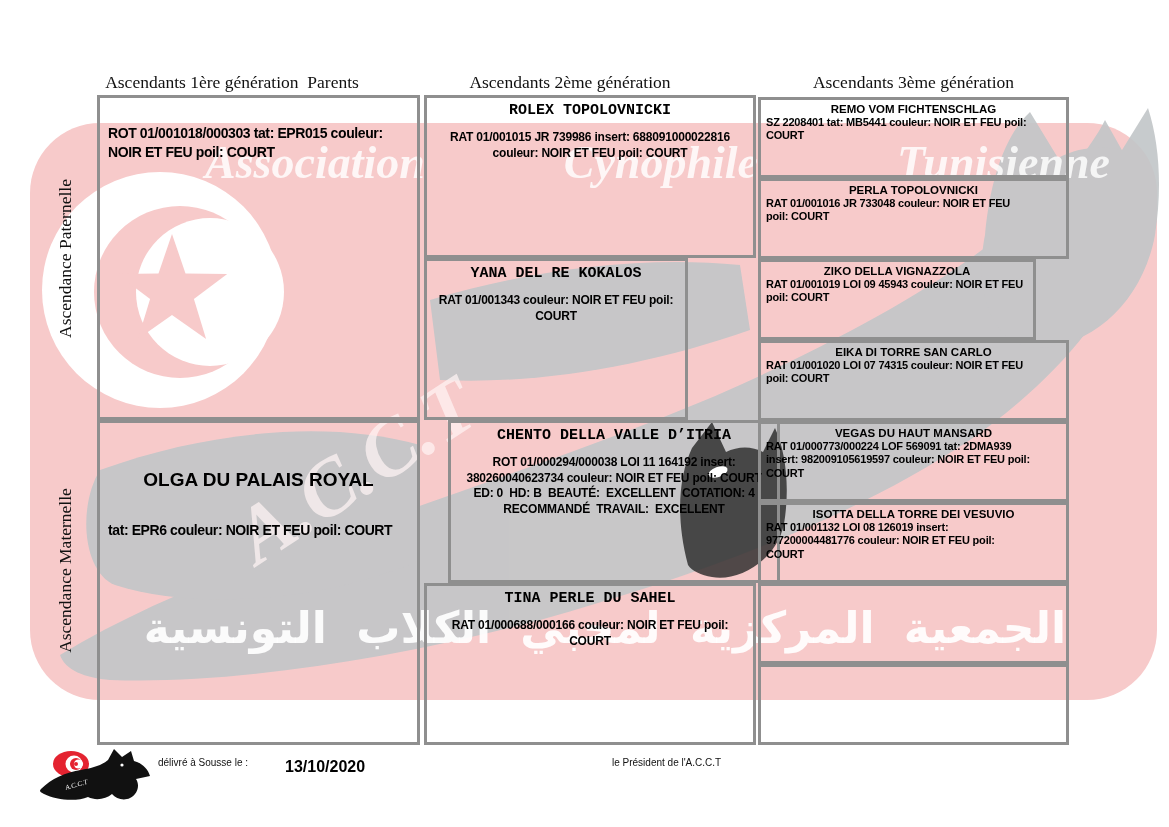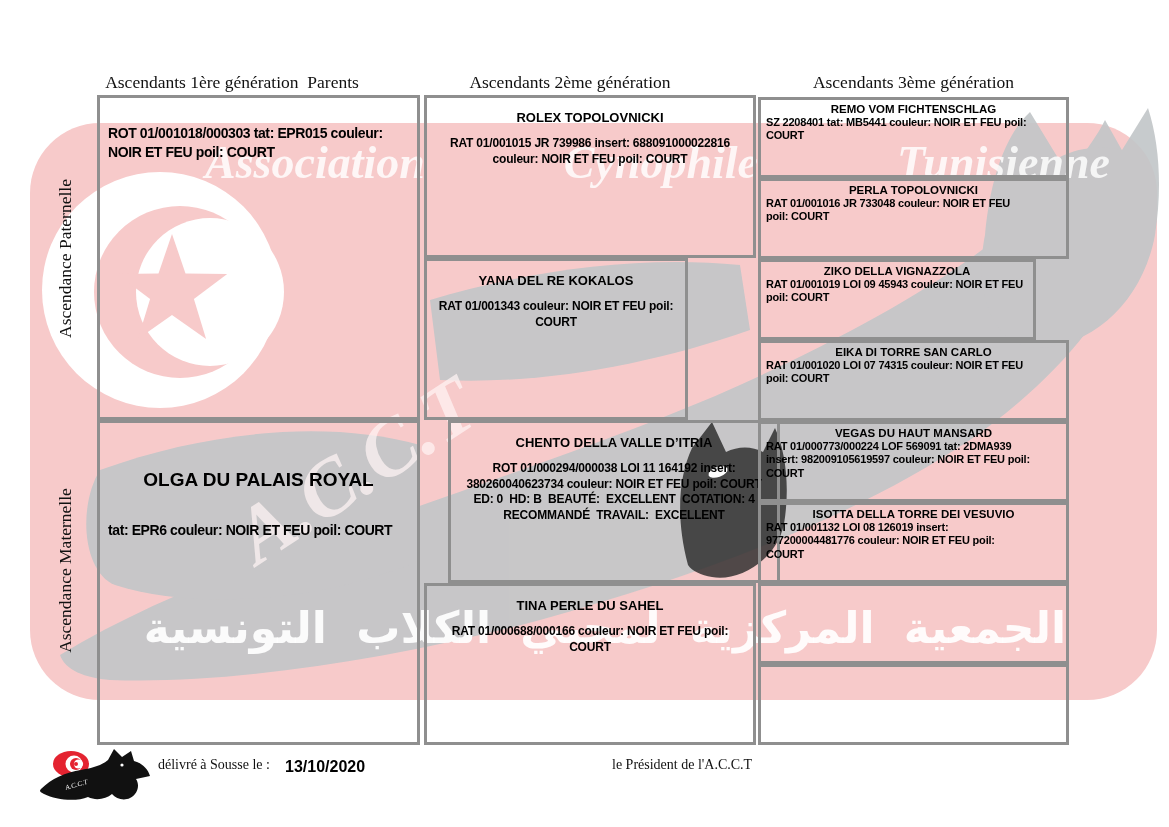--- a/index.html
+++ b/index.html
@@ -50,26 +50,26 @@
   }
   .ptitle{ text-align:center; font-weight:bold; color:#000; white-space:pre; }
   .pdet{
     font-weight:bold; color:#000; text-align:left; white-space:pre-wrap;
   }
   
   .t1 .ptitle{ font-size:19px; margin-top:40px; }
   .t1 .pdet{ font-size:14px; letter-spacing:-0.4px; margin:26px 8px 0 8px; line-height:1.35;}
   .t1m .ptitle{ margin-top:46px; }
   .t1m .pdet{ margin-top:30px; }
-  .t2 .ptitle{ font-size:13px; margin-top:12px; }
+  .t2 .ptitle{ font-size:15px; margin-top:4px;font-family:Liberation Mono, monospace; }
   .t2 .pdet{ font-size:12px; letter-spacing:-0.2px; margin:11px 6px 0 6px; line-height:1.3;text-align:center; }
   .t3 .ptitle{ font-size:11.5px; margin-top:3px; }
   .t3 .pdet{ font-size:11px; letter-spacing:-0.2px; margin:1px 5px 0 5px; line-height:1.22; }
   
-  .f-serif{ position:absolute; font-family:Liberation Serif, serif; font-size:14px; color:#111; white-space:pre; }
+  .f-serif{ position:absolute; font-family:Liberation Sans, sans-serif; font-size:10px; color:#111; white-space:pre; }
   .f-date{ position:absolute; font-weight:bold; font-size:16px; color:#000; white-space:pre; }
 </style>
 </head>
 <body>
 
 <div id="page">
 
   <div class="pink-bg"></div>
 
   <svg class="wm-svg" width="1169" height="827" viewBox="0 0 1169 827">

